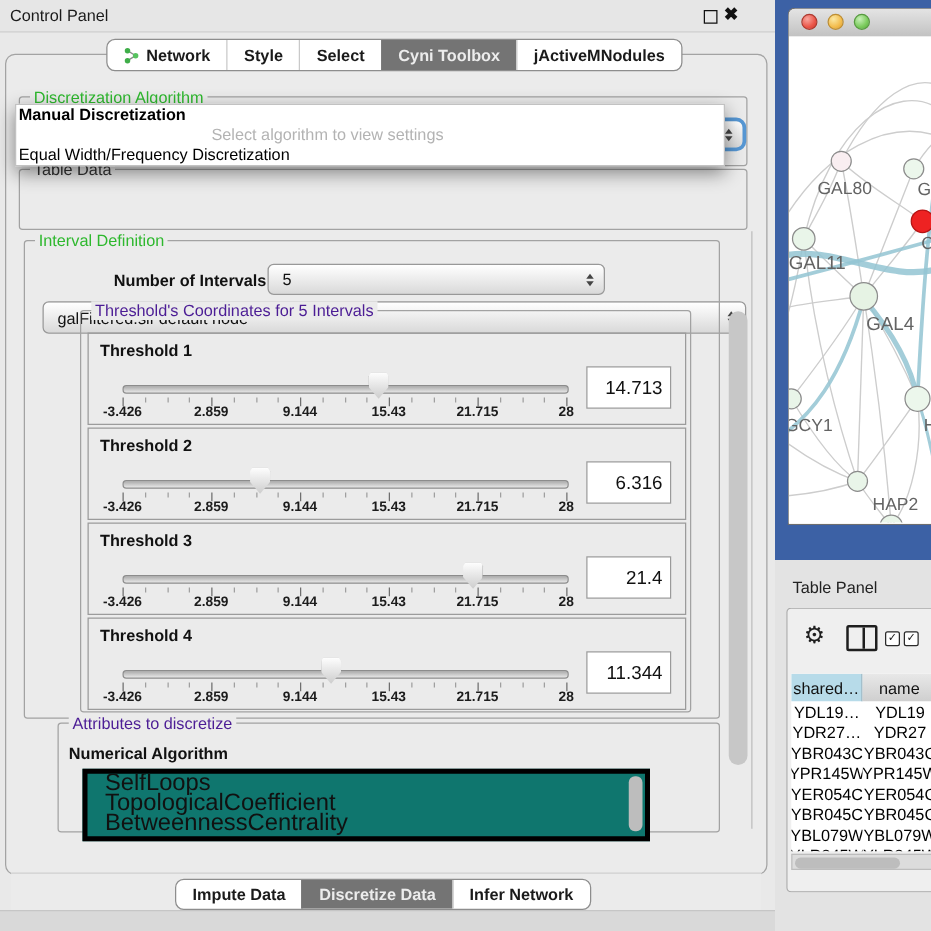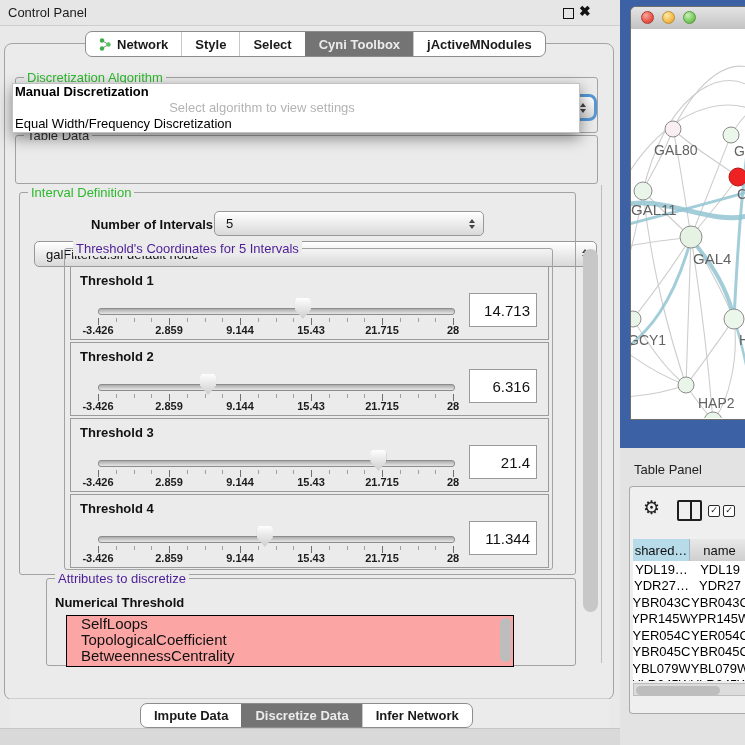--- a/index.html
+++ b/index.html
@@ -42,21 +42,21 @@
   .thr-label{position:absolute;left:9px;top:6px;font-size:13px;font-weight:bold;color:#111;}
   .track{position:absolute;left:27px;top:41px;width:355px;height:5px;background:linear-gradient(#ababab,#e7e7e7);border:1px solid #8c8c8c;border-radius:3px;}
   .handle{position:absolute;top:31px;width:16px;height:21px;background:linear-gradient(#fefefe,#cdcdcd);clip-path:polygon(12% 0,88% 0,100% 14%,100% 55%,50% 100%,0 55%,0 14%);filter:drop-shadow(0 0 1px #6f6f6f);}
   .tick{position:absolute;width:1px;}
   .tick.minor{top:51px;height:4px;background:#9f9f9f;}
   .tick.major{top:51px;height:7px;background:#6f6f6f;}
   .tick-label{position:absolute;top:57px;width:60px;text-align:center;font-size:11px;font-weight:bold;color:#1c1c1c;}
   .valuebox{position:absolute;left:398px;top:26px;width:60px;height:32px;background:#fff;border:1px solid #9a9a9a;font-size:15px;color:#111;display:flex;align-items:center;justify-content:flex-end;padding-right:6px;}
   #attr-group{left:31px;top:393px;width:528px;height:86px;}
   #attr-subtitle{left:8px;top:16px;font-size:13px;font-weight:bold;color:#111;position:absolute;}
-  #attr-list{left:19px;top:36px;width:446px;height:50px;background:#fca5a5;border:1px solid #000000;position:absolute;overflow:hidden;font-size:15px;}
+  #attr-list{left:19px;top:36px;width:446px;height:50px;background:#0f766e;border:4px solid #000000;position:absolute;overflow:hidden;font-size:19px;}
   .list-item{padding-left:14px;line-height:16px;color:#111;white-space:nowrap;}
   #attr-vscroll{position:absolute;right:2px;top:2px;width:11px;height:44px;background:#bdbdbd;border-radius:5px;}
   #outer-vthumb{left:568px;top:64px;width:15px;height:363px;background:#c7c7c7;border-radius:8px;}
   #apply-strip{left:4px;top:654px;width:600px;height:34px;background:#ebebeb;border-top:1px solid #cfcfcf;}
   .btn{background:linear-gradient(#ffffff,#e6e6e6);border:1px solid #9a9a9a;border-radius:5px;font-size:14px;color:#111;display:flex;align-items:center;justify-content:center;}
   #apply-btn{left:249px;top:9px;width:64px;height:21px;}
   #bottom-tabs{left:140px;top:703px;height:23px;border-radius:7px;}
   #bottom-strip{left:0;top:728px;width:620px;height:17px;background:#d9d9d9;border-top:1px solid #c6c6c6;}
   
   #right-area{left:620px;top:0;width:125px;height:745px;background:#e3e3e3;}
@@ -269,21 +269,21 @@
                 <span class="tick major" style="left: 382px;"></span>
                 <span class="tick-label" style="left: 352px;">28</span>
                 <div class="handle" style="left: 185.85px;"></div>
                 <div class="valuebox">11.344</div>
               </div>
             </div>
         </div>
 
         <div id="attr-group" class="groupbox">
           <span class="grouptitle t-blue">Attributes to discretize</span>
-          <span id="attr-subtitle">Numerical Threshold</span>
+          <span id="attr-subtitle">Numerical Algorithm</span>
           <div id="attr-list">
             <div class="list-item">SelfLoops</div>
               <div class="list-item">TopologicalCoefficient</div>
               <div class="list-item">BetweennessCentrality</div>
               <div id="attr-vscroll"></div>
           </div>
         </div>
 
         <div id="outer-vthumb" class="abs"></div>
       </div>

